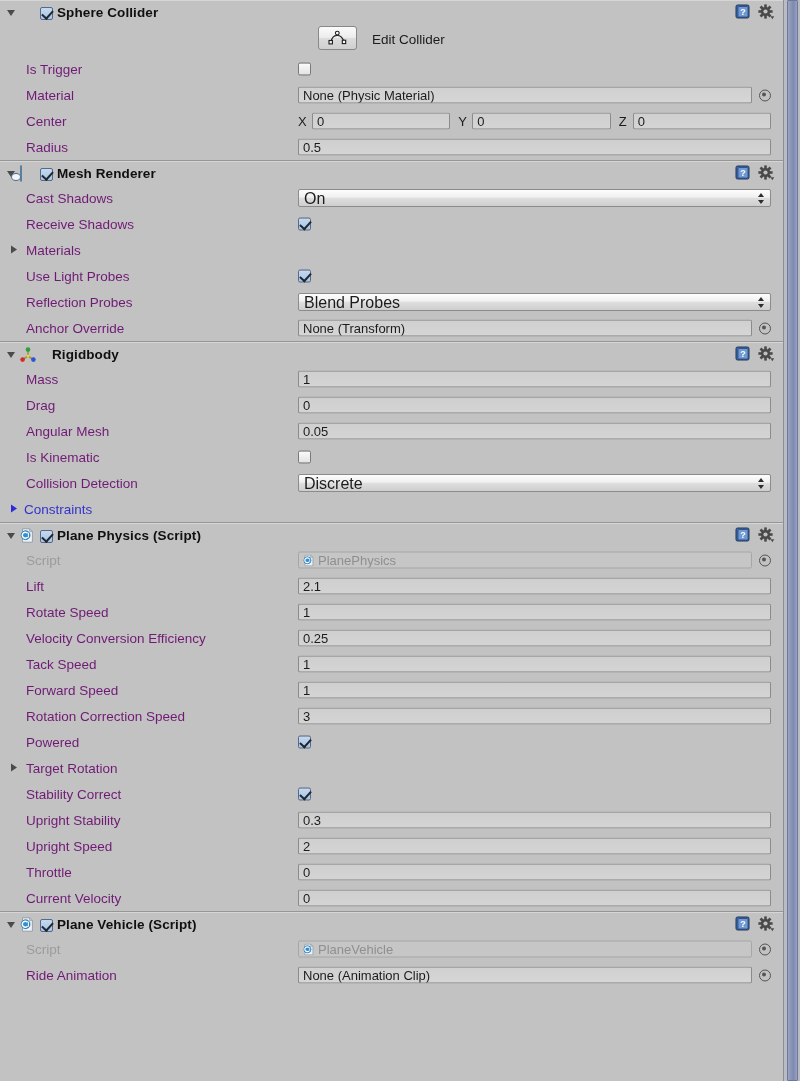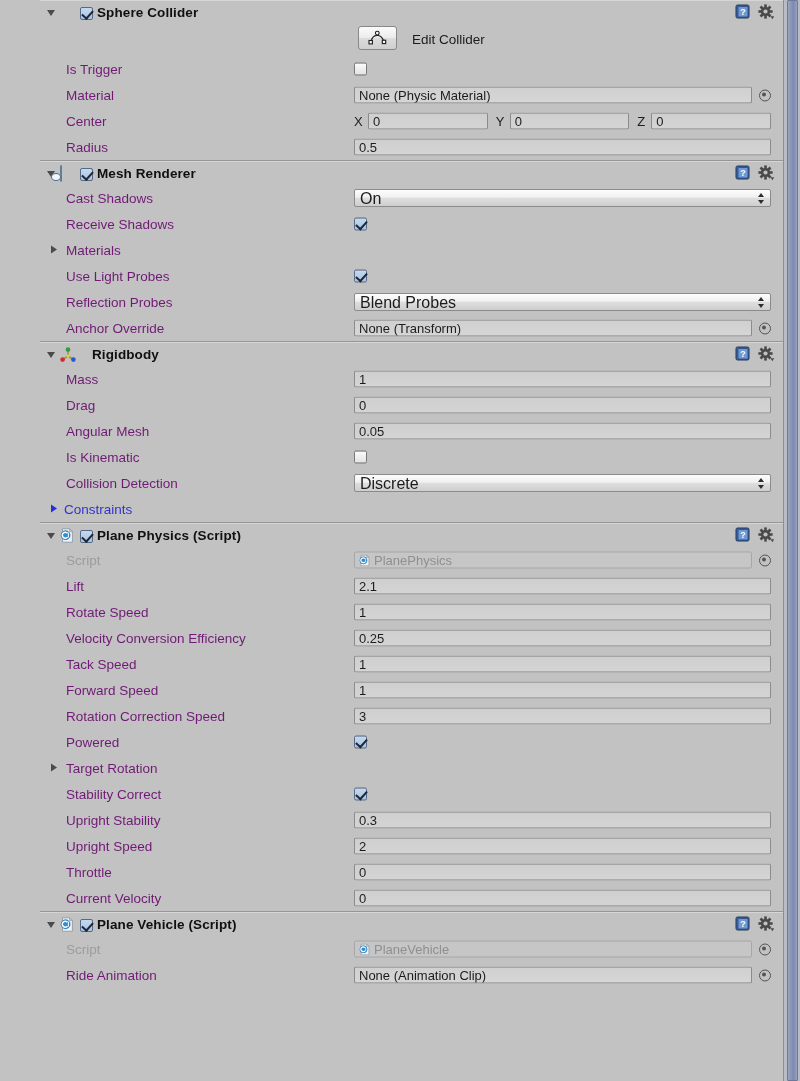--- a/index.html
+++ b/index.html
@@ -22,21 +22,21 @@
   .scroll-thumb {
     position: absolute; top: 0; left: 3px; width: 11px; height: 1081px;
     background: linear-gradient(to right, #9aa4c0 0%, #8a95b6 35%, #7d8aaf 60%, #98a2c0 100%);
     border: 1px solid #6e789b;
     border-radius: 1px;
   }
 
   .panel { position: absolute; top: 0; left: 0; width: 783px; height: 1081px; background: #c2c2c2; }
 
   
-  .component { border-bottom: 1px solid #969696; background: #c2c2c2; margin-left: 40px; }
+  .component { border-bottom: 1px solid #969696; background: #c2c2c2; }
   .component.last { border-bottom: none; }
   .comp-inner { border-top: 1px solid #d6d6d6; }
 
   
   .comp-header {
     position: relative; height: 23px; display: flex; align-items: center;
     padding-left: 6px;
   }
   .comp-title {
     font-weight: bold; font-size: 13.5px; color: #101010; letter-spacing: 0.1px;
@@ -127,21 +127,21 @@
     width: 11px; height: 11px;
   }
   .row-foldout::before {
     content: ""; position: absolute; left: 1px; top: 1px;
     border-left: 6px solid #4b4b4b;
     border-top: 4.5px solid transparent;
     border-bottom: 4.5px solid transparent;
   }
   .row-foldout.blue::before { border-left-color: #2a2adf; }
 
-  .field-zone { position: absolute; left: 314px; right: 12px; top: 50%; transform: translateY(-50%); display: flex; align-items: center; }
+  .field-zone { position: absolute; left: 298px; right: 12px; top: 50%; transform: translateY(-50%); display: flex; align-items: center; }
 
   
   .tf {
     flex: 1 1 auto; height: 17px; line-height: 16px;
     background: linear-gradient(to bottom, #cfcfcf 0%, #d4d4d4 100%);
     border: 1px solid #8b8b8b; border-top-color: #838383;
     border-radius: 2px;
     padding: 0 4px; font-size: 13px; color: #1c1c1c; white-space: nowrap; overflow: hidden;
   }
   .tf.obj {

